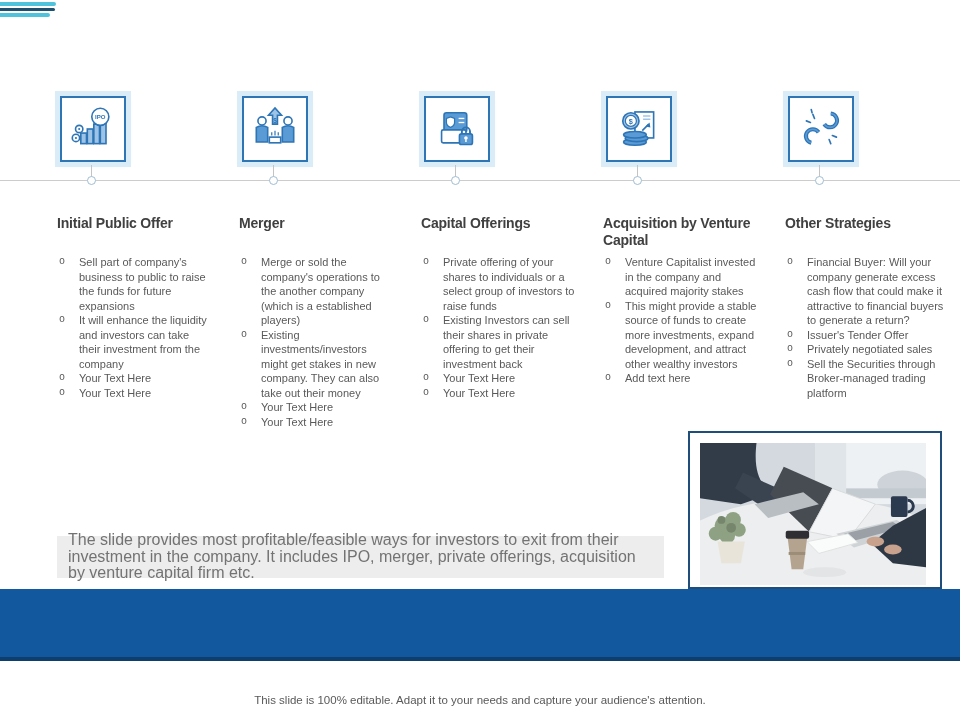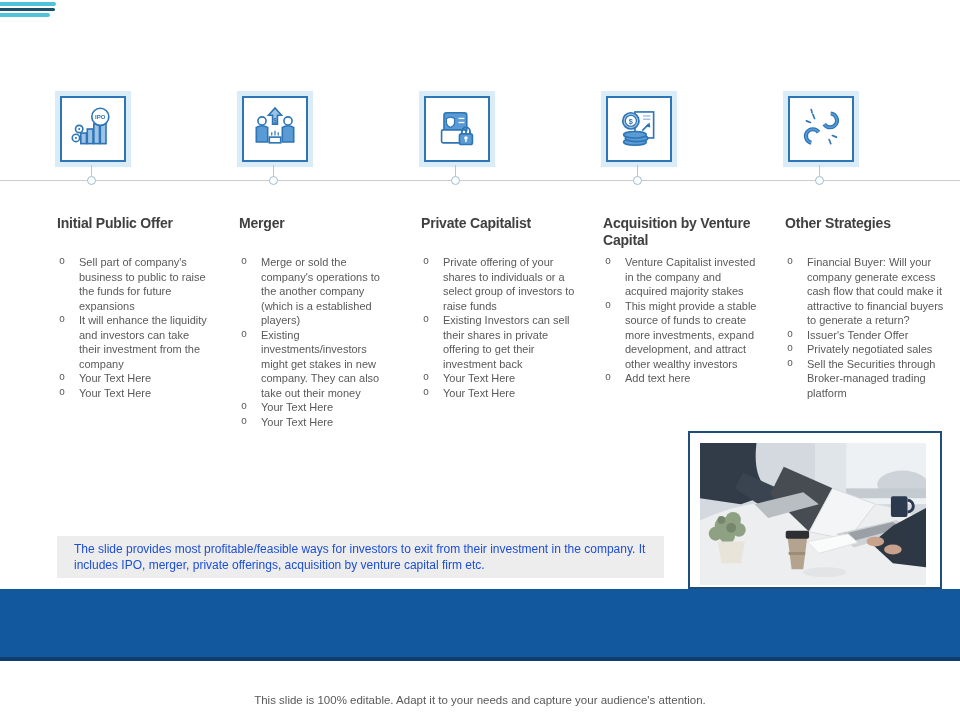--- a/index.html
+++ b/index.html
@@ -43,21 +43,21 @@
   .bullets li::before{
     content:"o";position:absolute;left:2px;top:0;font-size:10px;color:#595959;
     font-family:"Liberation Mono","DejaVu Sans Mono",monospace;
   }
 
   
   .summary-box{
     position:absolute;left:57px;top:536px;width:607px;height:42px;background:#ededed;
     display:flex;align-items:center;
   }
-  .summary-box p{margin:0;padding:0 14px 0 17px;font-size:12px;line-height:16.5px;color:#1d4ed8;}
+  .summary-box p{margin:0;padding:0 14px 0 11px;font-size:16px;line-height:16.5px;color:#737373;}
 
   
   .photo-frame{
     position:absolute;left:688px;top:431px;width:254px;height:158px;background:#ffffff;
     border:2px solid #1e4e79;box-sizing:border-box;padding:10px 14px 2px 10px;z-index:3;
   }
   .photo-frame svg{width:100%;height:100%;display:block;}
 
   
   .bottom-bar{
@@ -202,21 +202,21 @@
     <h3 class="col-title">Merger</h3>
     <ul class="bullets">
       <li>Merge or sold the company's operations to the another company (which is a established players)</li>
       <li>Existing investments/investors might get stakes in new company. They can also take out their money</li>
       <li>Your Text Here</li>
       <li>Your Text Here</li>
     </ul>
   </section>
 
   <section class="col" style="left:421px;">
-    <h3 class="col-title">Private Capitalist</h3>
+    <h3 class="col-title">Capital Offerings</h3>
     <ul class="bullets">
       <li>Private offering of your shares to individuals or a select group of investors to raise funds</li>
       <li>Existing Investors can sell their shares in private offering to get their investment back</li>
       <li>Your Text Here</li>
       <li>Your Text Here</li>
     </ul>
   </section>
 
   <section class="col" style="left:603px;">
     <h3 class="col-title">Acquisition by Venture Capital</h3>

